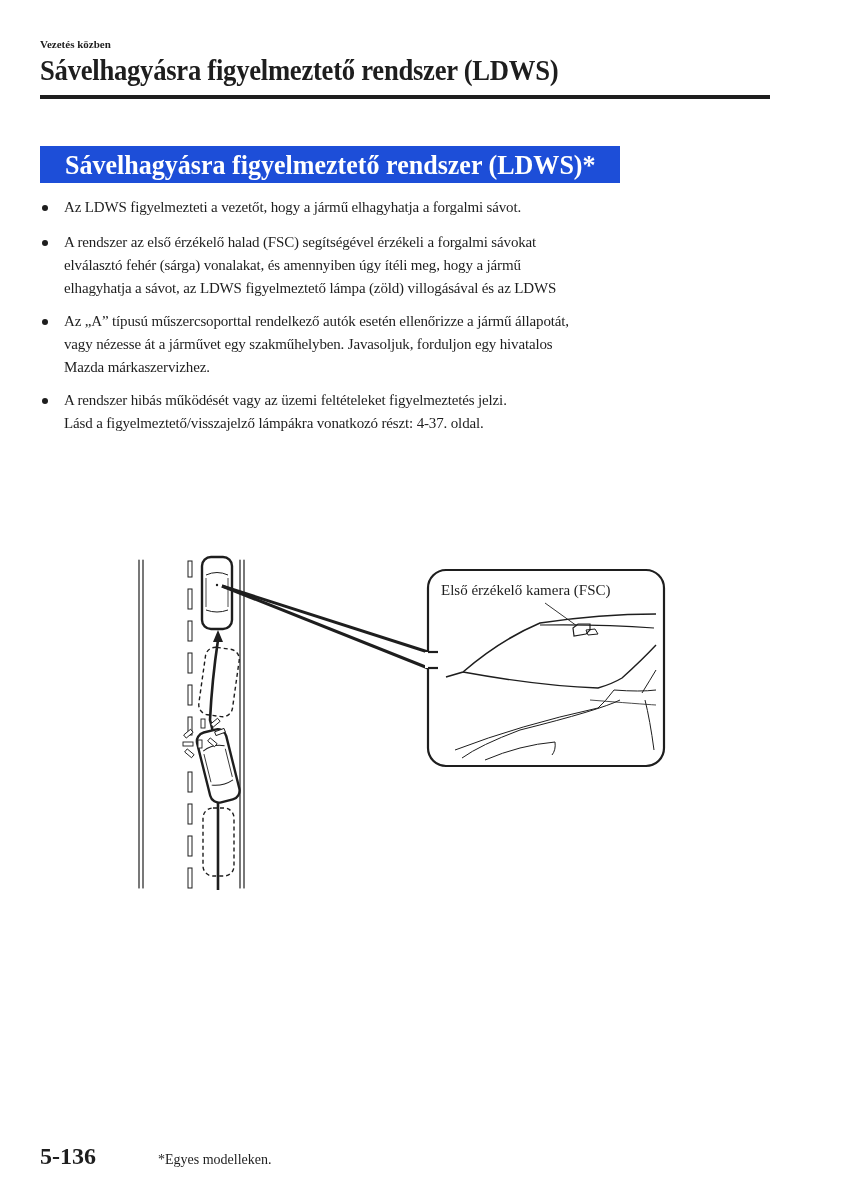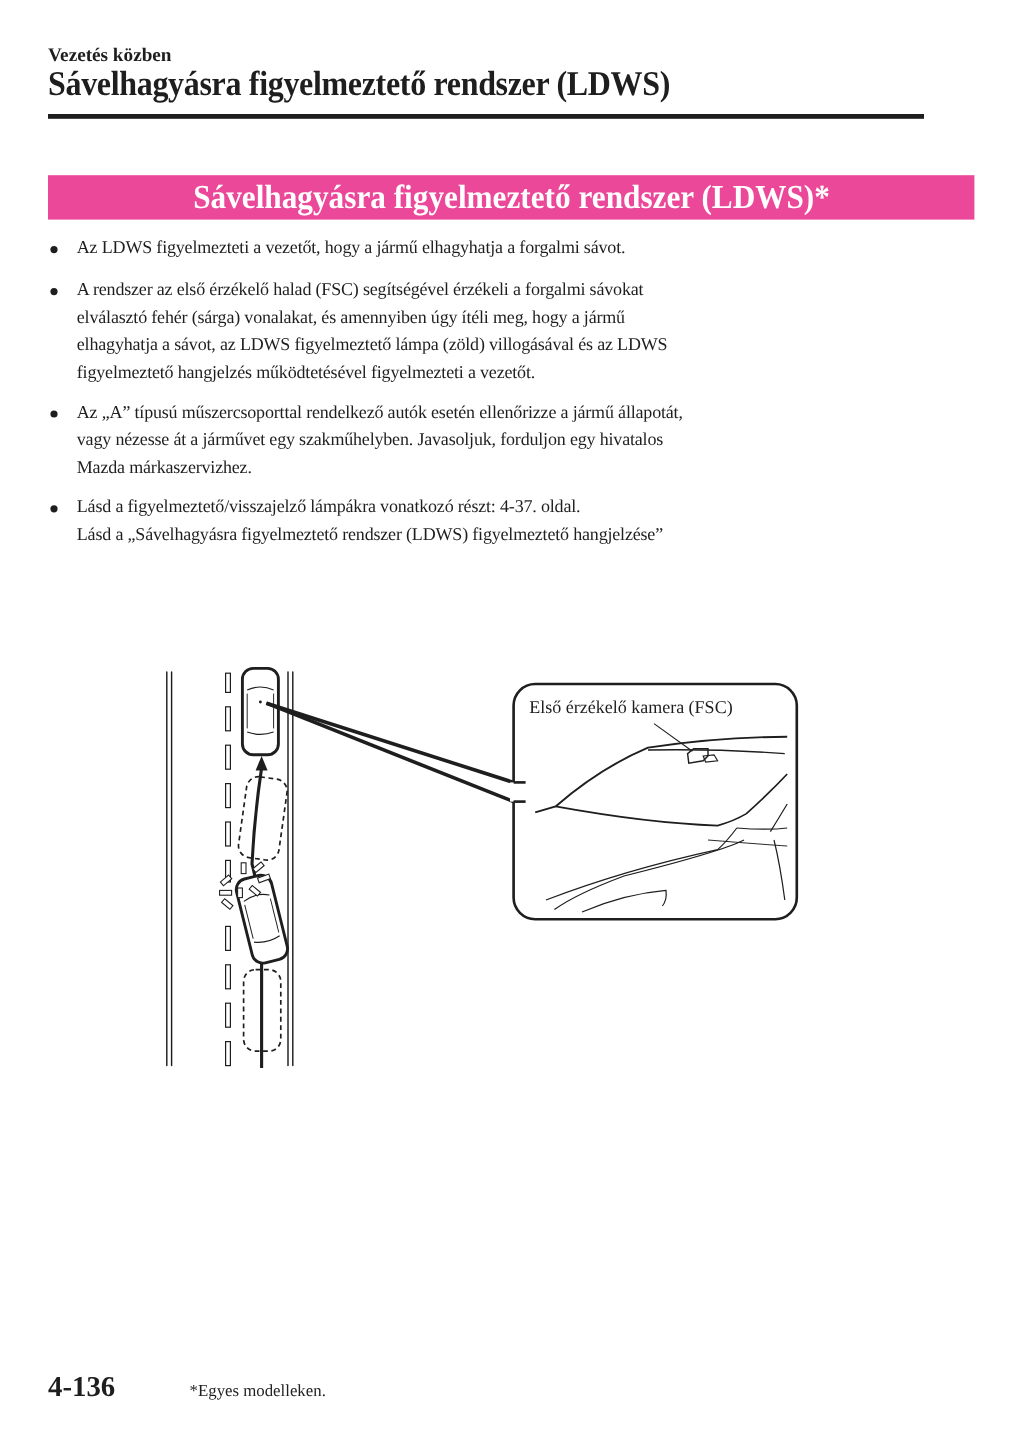--- a/index.html
+++ b/index.html
@@ -2,33 +2,33 @@
 <html><head>
 <meta charset="utf-8">
 <style>
   html, body { margin: 0; padding: 0; background: #ffffff; }
   body {
     width: 845px; height: 1200px; position: relative; overflow: hidden;
     font-family: "Liberation Serif", "DejaVu Serif", serif; color: #1e1e1e;
   }
   .section-label {
     position: absolute; left: 40px; top: 38px;
-    font-size: 16px; font-weight: bold; color: #1e1e1e;
+    font-size: 11px; font-weight: bold; color: #1e1e1e;
   }
   .page-title {
     position: absolute; left: 40px; top: 54px;
     font-size: 29px; font-weight: bold; letter-spacing: -0.3px; color: #1e1e1e;
     transform: scaleX(0.92); transform-origin: left top; white-space: nowrap;
   }
   .title-rule {
     position: absolute; left: 40px; top: 95px; width: 730px; height: 4px; background: #1e1e1e;
   }
   .banner {
-    position: absolute; left: 40px; top: 146px; width: 772px; height: 37px;
-    background: #ec4899; color: #ffffff; text-align: center;
+    position: absolute; left: 40px; top: 146px; width: 580px; height: 37px;
+    background: #1d4ed8; color: #ffffff; text-align: center;
     font-size: 28px; font-weight: bold; line-height: 37px;
   }
   .banner span { display: inline-block; transform: scaleX(0.93); white-space: nowrap; }
   .bullets { position: absolute; left: 40px; top: 196px; width: 740px; margin: 0; padding: 0; list-style: none; }
   .bullet {
     position: relative; padding-left: 24px; font-size: 15px; line-height: 23px;
     margin-bottom: 12px; letter-spacing: -0.15px;
   }
   .bullet .dot {
     position: absolute; left: 2px; top: 9px; width: 6px; height: 6px; border-radius: 50%; background: #1e1e1e;
@@ -60,32 +60,31 @@
 <ul class="bullets">
   <li class="bullet" style="margin-bottom:12px">
     <span class="dot"></span>
     <span class="line">Az LDWS figyelmezteti a vezetőt, hogy a jármű elhagyhatja a forgalmi sávot.</span>
   </li>
   <li class="bullet" style="margin-bottom:10px">
     <span class="dot"></span>
     <span class="line">A rendszer az első érzékelő halad (FSC) segítségével érzékeli a forgalmi sávokat</span>
     <span class="line">elválasztó fehér (sárga) vonalakat, és amennyiben úgy ítéli meg, hogy a jármű</span>
     <span class="line">elhagyhatja a sávot, az LDWS figyelmeztető lámpa (zöld) villogásával és az LDWS</span>
-    <span class="line">figyelmeztető hangjelzés működtetésével figyelmezteti a vezetőt.</span>
   </li>
   <li class="bullet" style="margin-bottom:10px">
     <span class="dot"></span>
     <span class="line">Az „A” típusú műszercsoporttal rendelkező autók esetén ellenőrizze a jármű állapotát,</span>
     <span class="line">vagy nézesse át a járművet egy szakműhelyben. Javasoljuk, forduljon egy hivatalos</span>
     <span class="line">Mazda márkaszervizhez.</span>
   </li>
   <li class="bullet">
     <span class="dot"></span>
+    <span class="line">A rendszer hibás működését vagy az üzemi feltételeket figyelmeztetés jelzi.</span>
     <span class="line">Lásd a figyelmeztető/visszajelző lámpákra vonatkozó részt: 4-37. oldal.</span>
-    <span class="line">Lásd a „Sávelhagyásra figyelmeztető rendszer (LDWS) figyelmeztető hangjelzése”</span>
   </li>
 </ul>
 
 <div class="figure">
   <svg width="845" height="1200" viewBox="0 0 845 1200">
     <g fill="none" stroke="#1e1e1e" stroke-linecap="round" stroke-linejoin="round">
 
       <line x1="139" y1="560" x2="139" y2="888" stroke-width="1.2"></line>
       <line x1="143" y1="560" x2="143" y2="888" stroke-width="1.2"></line>
 
@@ -168,14 +167,14 @@
       <path d="M590 700 Q640 704 656 705" stroke-width="0.8"></path>
 
       <path d="M573 628 L578 624 L590 624 L590 630 L586 634 L574 636 Z" stroke-width="1.2"></path>
       <path d="M586 630 L595 629 L598 634 L588 635 Z" stroke-width="1"></path>
       <line x1="545" y1="603" x2="577" y2="626" stroke-width="0.9"></line>
     </g>
   </svg>
   <div class="fsc-label">Első érzékelő kamera (FSC)</div>
 </div>
 
-<div class="page-number">4-136</div>
+<div class="page-number">5-136</div>
 <div class="footnote">*Egyes modelleken.</div>
 
 </body></html>

